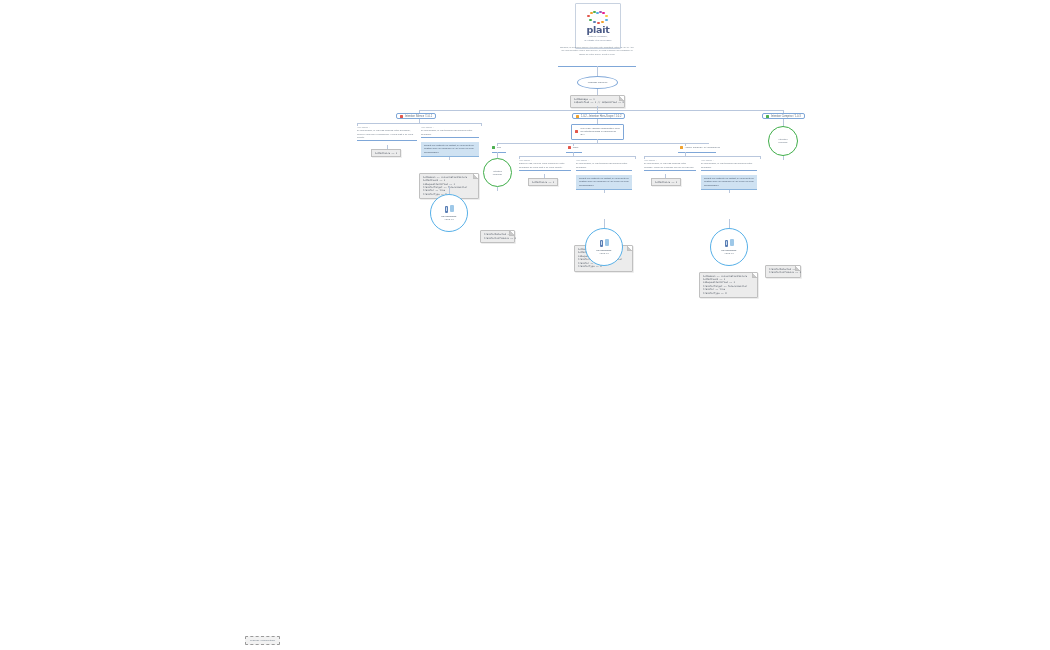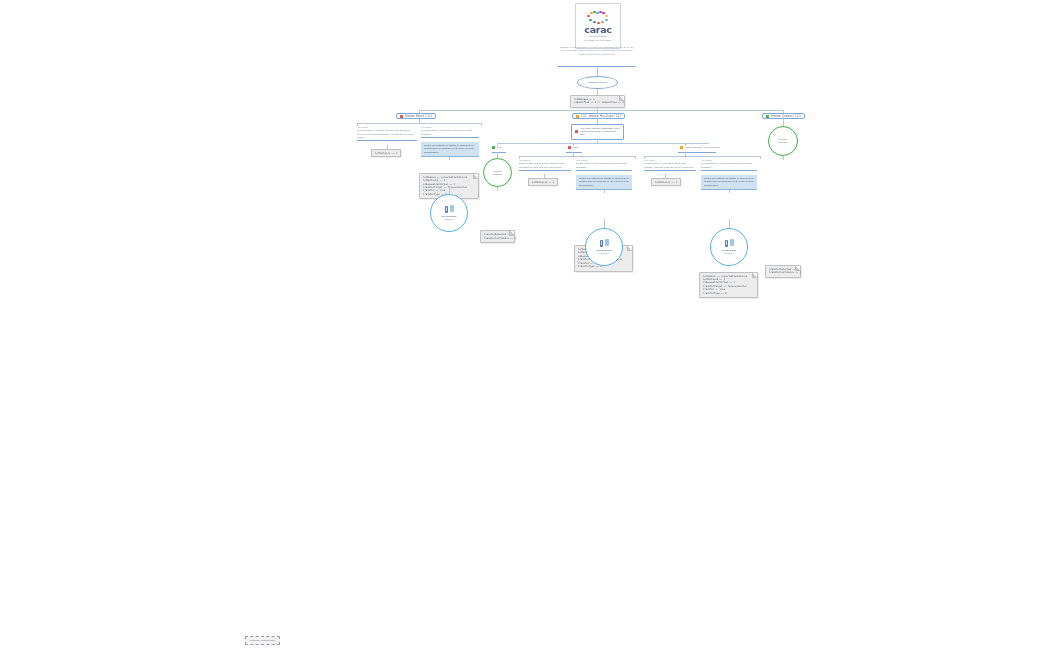--- a/index.html
+++ b/index.html
@@ -138,21 +138,21 @@
         <i style="left:9px;top:1px;background:#57b0e8"></i>
         <i style="left:12px;top:0px;background:#9b59b6"></i>
         <i style="left:15px;top:1px;background:#e91e8c"></i>
         <i style="left:18px;top:4px;background:#f7c948"></i>
         <i style="left:2px;top:8px;background:#3fae49"></i>
         <i style="left:6px;top:10px;background:#5b7fb5"></i>
         <i style="left:10px;top:11px;background:#e2574c"></i>
         <i style="left:14px;top:10px;background:#f0a22e"></i>
         <i style="left:18px;top:8px;background:#57b0e8"></i>
       </div>
-      <div class="logo-word">carac</div>
+      <div class="logo-word">plait</div>
       <div class="logo-sub">Mutuelle d'epargne,</div>
       <div class="logo-sub">de retraite et de prevoyance</div>
     </div>
   </div>
 
   <div class="abs intro-text" style="left:559px;top:46px;">Bonjour, je m'appelle Emile et je suis votre assistant virtuel CARAC. Afin de vous orienter vers le bon service, je vous remercie de m'indiquer la raison de votre appel. C'est a vous.</div>
 
   <div class="hline" style="left:558px;top:66px;width:78px;background:#7fa7d8;"></div>
   <div class="vline" style="left:597px;top:66px;height:10px;"></div>
 

